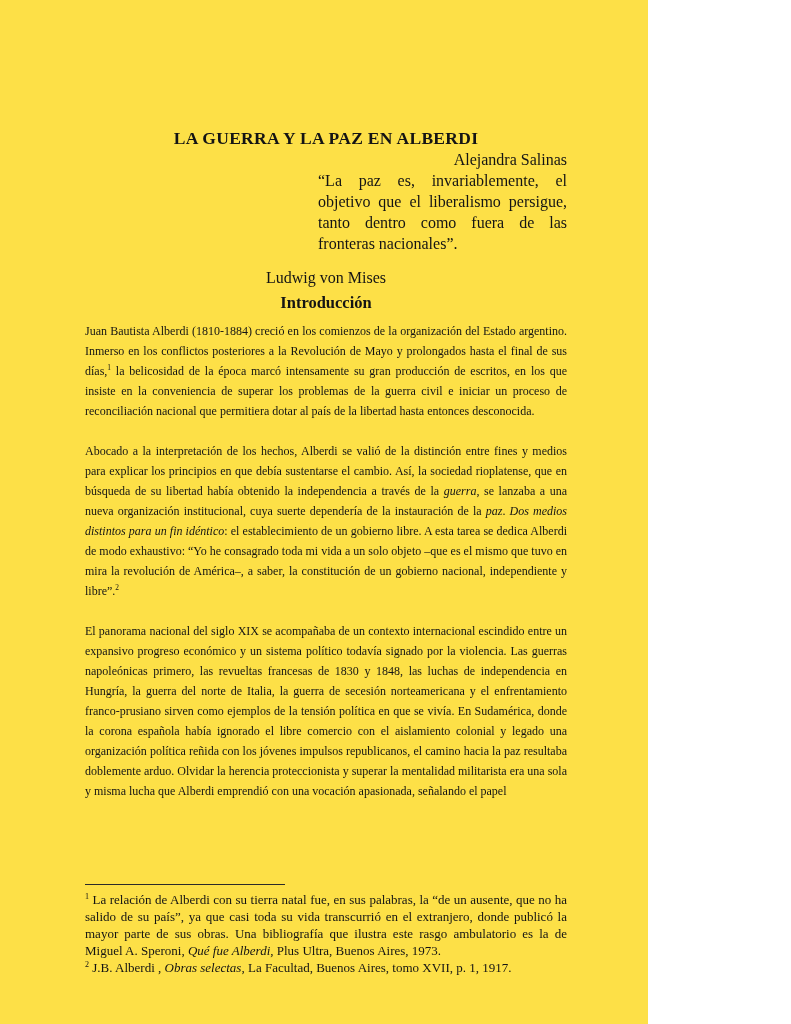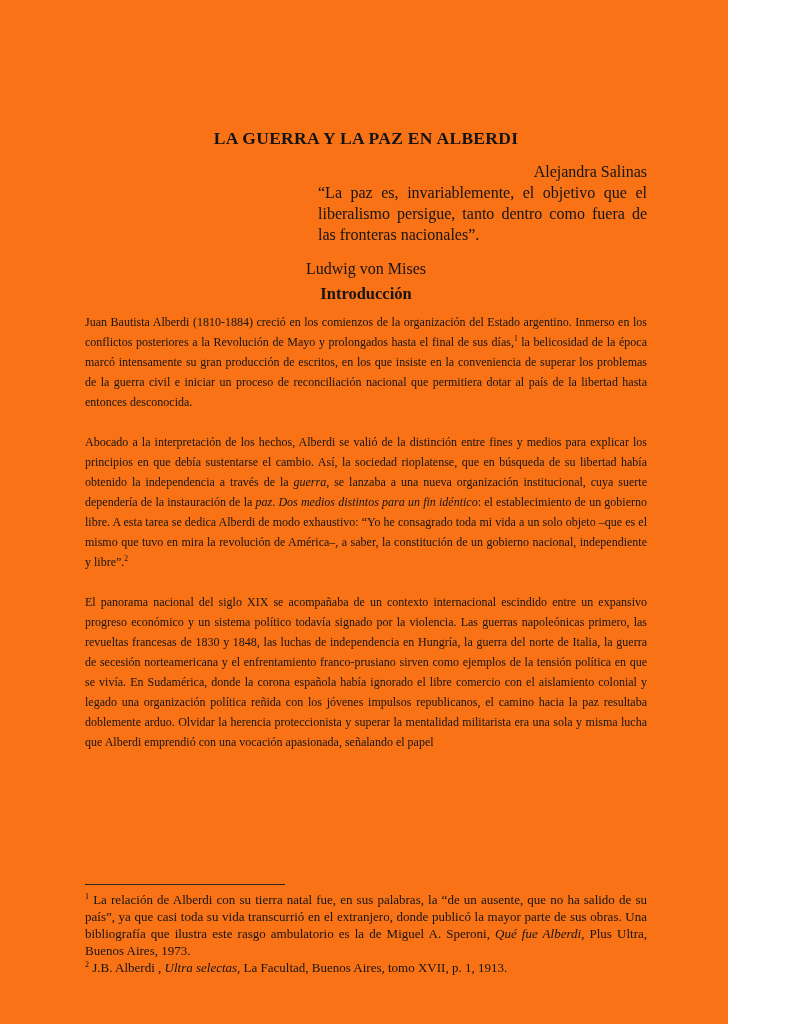--- a/index.html
+++ b/index.html
@@ -7,40 +7,40 @@
   body {
     width: 791px;
     height: 1024px;
     font-family: "Liberation Serif", serif;
     color: #141414;
     position: relative;
     overflow: hidden;
   }
   .page {
     position: relative;
-    width: 728px;
+    width: 648px;
     height: 1024px;
-    background: #f97316;
+    background: #fde047;
   }
   .content {
     position: absolute;
     left: 85px;
     right: 81px;
     top: 0;
   }
   .title {
     margin-top: 127px;
     font-size: 17.5px;
     font-weight: bold;
     text-align: center;
     line-height: 22px;
     letter-spacing: 0.3px;
   }
   .author {
-    margin-top: 12px;
+    margin-top: 0;
     font-size: 16px;
     text-align: right;
     line-height: 21px;
   }
   .epigraph {
     margin-left: 233px;
     font-size: 16px;
     line-height: 21px;
     text-align: justify;
   }
@@ -98,15 +98,15 @@
     <div class="attribution">Ludwig von Mises</div>
     <h2 class="heading">Introducción</h2>
     <p class="para para-first"><span>Juan Bautista Alberdi (1810-1884) creció en los comienzos de la organización del Estado argentino. Inmerso en los conflictos posteriores a la Revolución de Mayo y prolongados hasta el final de sus días,</span><sup>1</sup><span> la belicosidad de la época marcó intensamente su gran producción de escritos, en los que insiste en la conveniencia de superar los problemas de la guerra civil e iniciar un proceso de reconciliación nacional que permitiera dotar al país de la libertad hasta entonces desconocida.</span></p>
     <p class="para"><span>Abocado a la interpretación de los hechos, Alberdi se valió de la distinción entre fines y medios para explicar los principios en que debía sustentarse el cambio. Así, la sociedad rioplatense, que en búsqueda de su libertad había obtenido la independencia a través de la </span><em>guerra</em><span>, se lanzaba a una nueva organización institucional, cuya suerte dependería de la instauración de la </span><em>paz</em><span>. </span><em>Dos medios distintos para un fin idéntico</em><span>: el establecimiento de un gobierno libre. A esta tarea se dedica Alberdi de modo exhaustivo: “Yo he consagrado toda mi vida a un solo objeto –que es el mismo que tuvo en mira la revolución de América–, a saber, la constitución de un gobierno nacional, independiente y libre”.</span><sup>2</sup></p>
     <p class="para"><span>El panorama nacional del siglo XIX se acompañaba de un contexto internacional escindido entre un expansivo progreso económico y un sistema político todavía signado por la violencia. Las guerras napoleónicas primero, las revueltas francesas de 1830 y 1848, las luchas de independencia en Hungría, la guerra del norte de Italia, la guerra de secesión norteamericana y el enfrentamiento franco-prusiano sirven como ejemplos de la tensión política en que se vivía. En Sudamérica, donde la corona española había ignorado el libre comercio con el aislamiento colonial y legado una organización política reñida con los jóvenes impulsos republicanos, el camino hacia la paz resultaba doblemente arduo. Olvidar la herencia proteccionista y superar la mentalidad militarista era una sola y misma lucha que Alberdi emprendió con una vocación apasionada, señalando el papel</span></p>
   </div>
 
   <div class="footnotes">
     <div class="fn-separator"></div>
     <div class="footnote"><sup>1</sup><span> La relación de Alberdi con su tierra natal fue, en sus palabras, la “de un ausente, que no ha salido de su país”, ya que casi toda su vida transcurrió en el extranjero, donde publicó la mayor parte de sus obras. Una bibliografía que ilustra este rasgo ambulatorio es la de Miguel A. Speroni, </span><em>Qué fue Alberdi</em><span>, Plus Ultra, Buenos Aires, 1973.</span></div>
-    <div class="footnote"><sup>2</sup><span> J.B. Alberdi , </span><em>Ultra selectas</em><span>, La Facultad, Buenos Aires, tomo XVII, p. 1, 1913.</span></div>
+    <div class="footnote"><sup>2</sup><span> J.B. Alberdi , </span><em>Obras selectas</em><span>, La Facultad, Buenos Aires, tomo XVII, p. 1, 1917.</span></div>
   </div>
 </div>
 
 </body></html>

